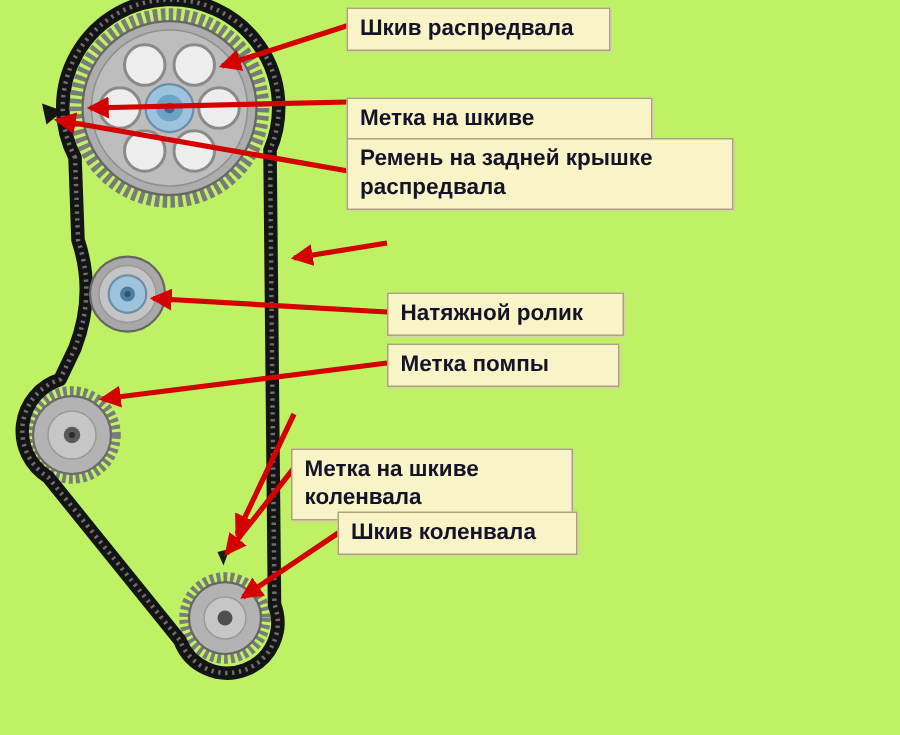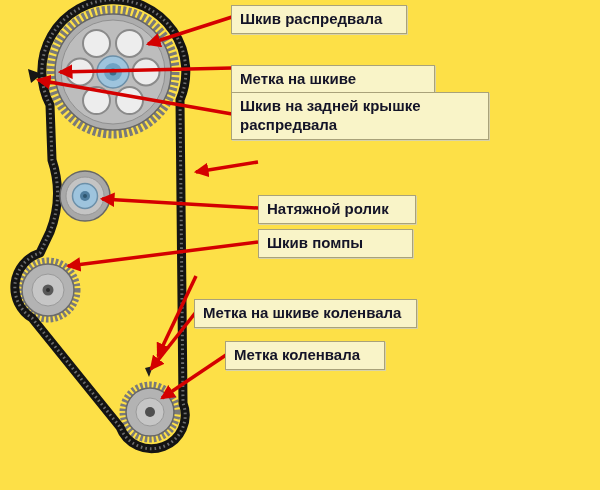--- a/index.html
+++ b/index.html
@@ -1,19 +1,19 @@
 <!DOCTYPE html>
 <html><head>
 <meta charset="utf-8">
 <style>
   html,body{margin:0;padding:0;background:#ffffff;}
   #stage{
     position:relative;
     width:600px;height:490px;
-    background:#fde047;
+    background:#bef264;
     overflow:hidden;
     font-family:"Liberation Sans", sans-serif;
   }
   #diagram-svg{position:absolute;left:0;top:0;z-index:1;}
   .label{
     position:absolute;
     z-index:3;
     background:#f9f4c8;
     border:1px solid #a9a27a;
     box-shadow:1px 1px 0 #d8d2a8;
@@ -114,25 +114,25 @@
       <line x1="196" y1="276" x2="158" y2="356" marker-end="url(#arr)"></line>
       <line x1="196" y1="312" x2="151" y2="369" marker-end="url(#arr)"></line>
       <line x1="226" y1="355" x2="162" y2="398" marker-end="url(#arr)"></line>
     </g>
   </svg>
 
   <div class="label" style="left:231px;top:5px;width:176px">Шкив распредвала</div>
 
   <div class="label" style="left:231px;top:65px;width:204px">Метка на шкиве распредвала</div>
 
-  <div class="label" style="left:231px;top:92px;width:258px">Шкив на задней крышке распредвала</div>
+  <div class="label" style="left:231px;top:92px;width:258px">Ремень на задней крышке распредвала</div>
 
 
   <div class="label" style="left:258px;top:195px;width:158px">Натяжной ролик</div>
 
-  <div class="label" style="left:258px;top:229px;width:155px">Шкив помпы</div>
+  <div class="label" style="left:258px;top:229px;width:155px">Метка помпы</div>
 
 
-  <div class="label" style="left:194px;top:299px;width:223px">Метка на шкиве коленвала</div>
+  <div class="label" style="left:194px;top:299px;width:188px">Метка на шкиве коленвала</div>
 
-  <div class="label" style="left:225px;top:341px;width:160px">Метка коленвала</div>
+  <div class="label" style="left:225px;top:341px;width:160px">Шкив коленвала</div>
 
 </div>
 
 </body></html>

